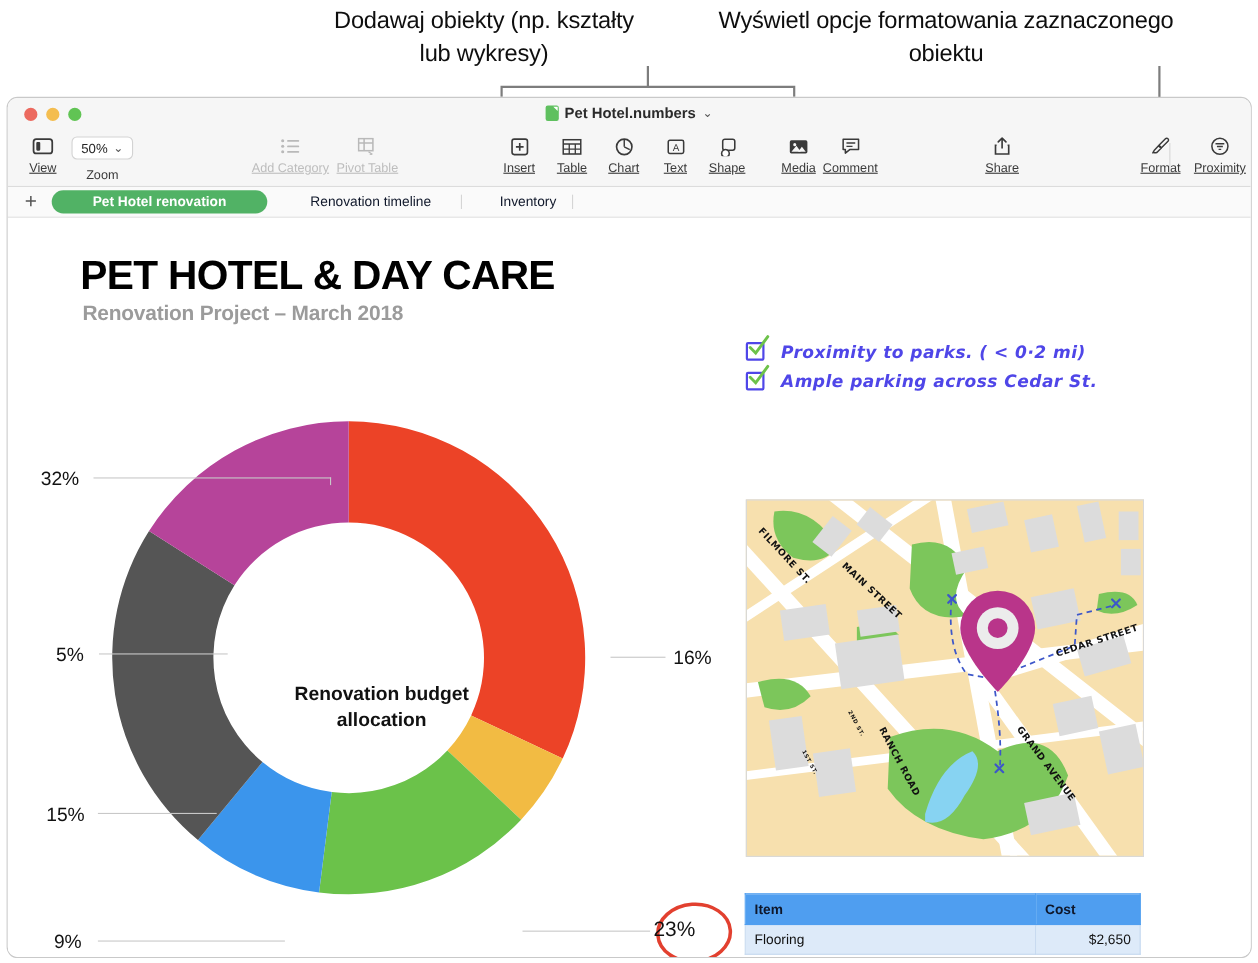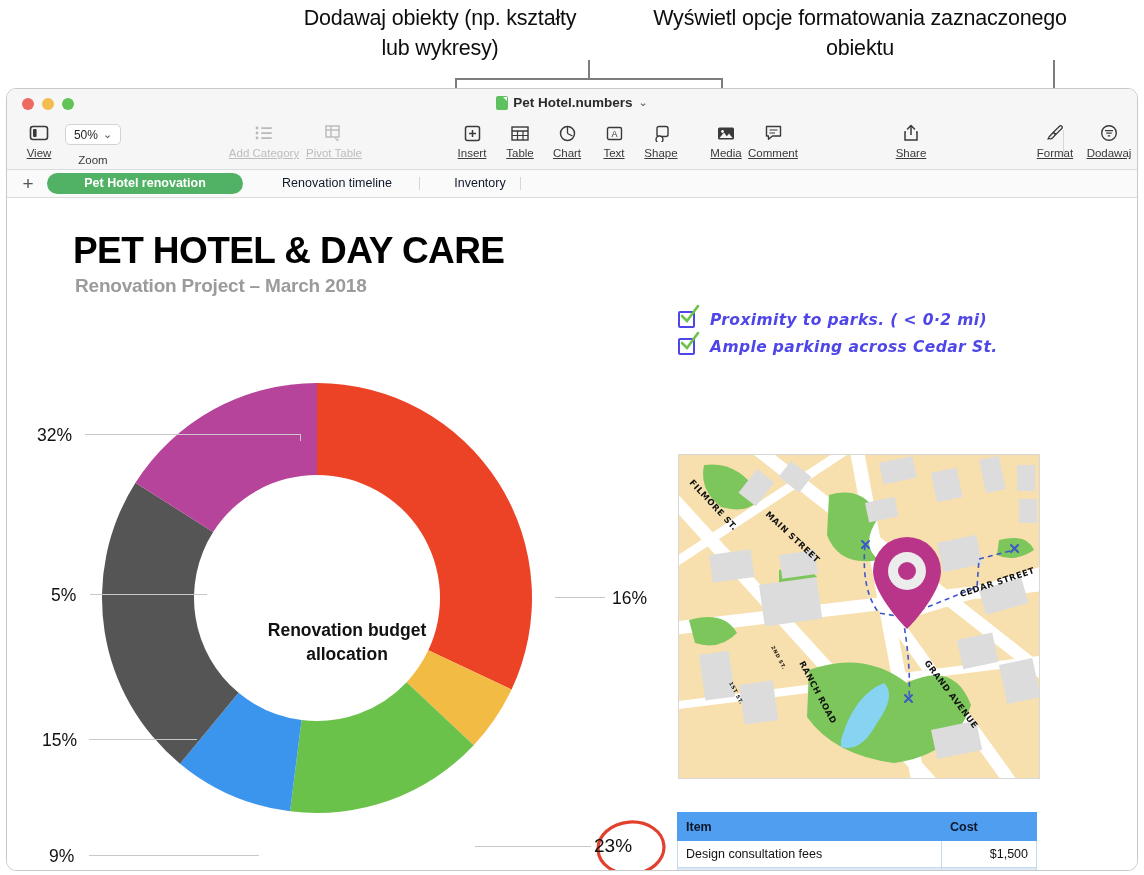--- a/index.html
+++ b/index.html
@@ -318,21 +318,21 @@
 
     <div class="tb-item" style="left:1070px;">
       <span class="tb-icon">
         <svg width="18" height="18" viewBox="0 0 18 18">
           <circle cx="9" cy="9" r="7.3" fill="none" stroke="#3a3a3a" stroke-width="1.4"></circle>
           <line x1="5" y1="6.6" x2="13" y2="6.6" stroke="#3a3a3a" stroke-width="1.3"></line>
           <line x1="6.3" y1="9.2" x2="11.7" y2="9.2" stroke="#3a3a3a" stroke-width="1.3"></line>
           <line x1="7.8" y1="11.8" x2="10.2" y2="11.8" stroke="#3a3a3a" stroke-width="1.3"></line>
         </svg>
       </span>
-      <span class="tb-label">Dodawaj</span>
+      <span class="tb-label">Proximity</span>
     </div>
 
     <div class="tb-sep" style="left:1056px;"></div>
   </div>
 
   <div class="sheetbar">
     <div class="plus-tab">+</div>
     <div class="sheet-tab active" style="left:40px;width:196px;">Pet Hotel renovation</div>
     <div class="sheet-tab" style="left:240px;width:180px;">Renovation timeline</div>
     <div class="tab-div" style="left:412px;"></div>
@@ -475,24 +475,20 @@
     </div>
 
     <table class="tbl">
       <thead>
         <tr>
           <th>Item</th>
           <th style="width:95px;">Cost</th>
         </tr>
       </thead>
       <tbody id="tbl-body">
-          <tr>
-            <td>Design consultation fees</td>
-            <td class="cost">$1,500</td>
-          </tr>
           <tr class="alt">
             <td>Flooring</td>
             <td class="cost">$2,650</td>
           </tr>
         </tbody>
     </table>
 
   </div>
 </div>
 

